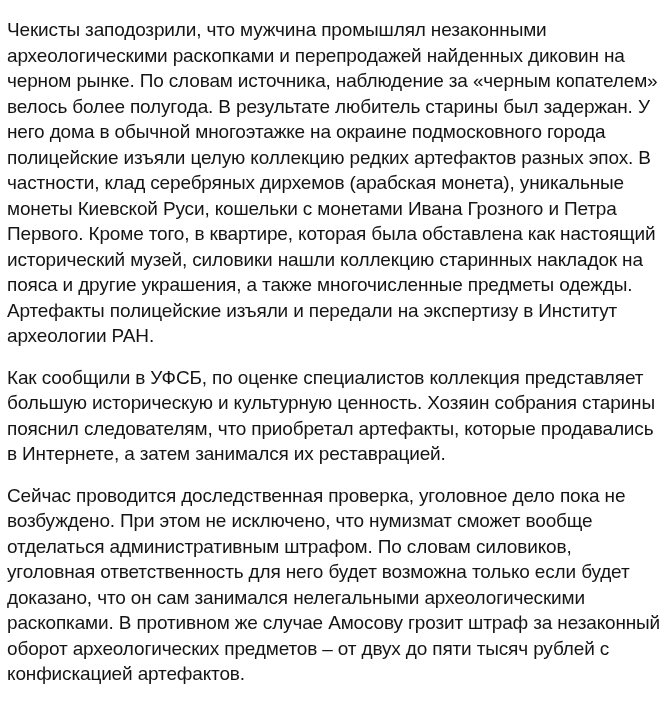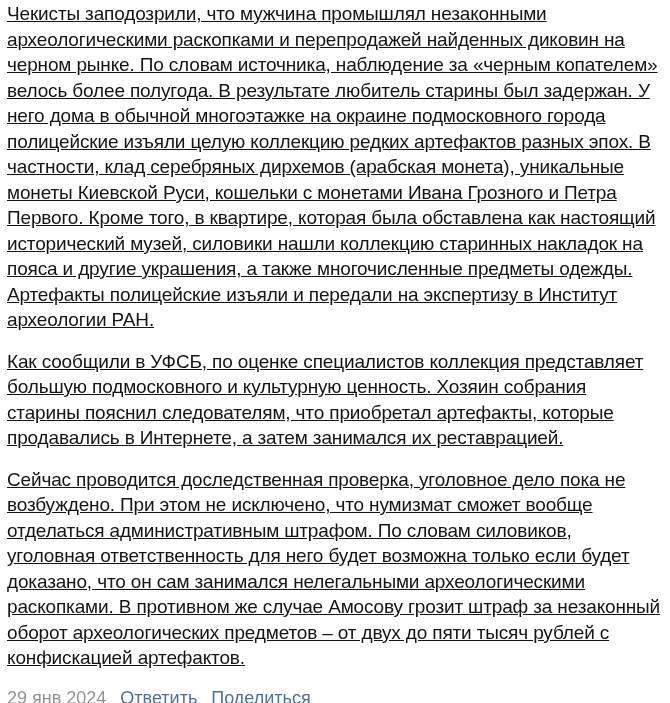--- a/index.html
+++ b/index.html
@@ -14,26 +14,25 @@
     background:var(--bg);
     font-family:"Liberation Sans", sans-serif;
     overflow:hidden;
   }
   .post{
     padding:1px 8px 0 7px;
     box-sizing:border-box;
     width:670px;
   }
   .post-text p{
-    margin:0 0 16px 0;
+    margin:16px 0 16px 0;
     font-size:19px;
     line-height:25.5px;
     color:var(--text);
     letter-spacing:-0.15px;
-    text-decoration:underline;
   }
   .post-footer{
     display:flex;
     align-items:baseline;
     gap:14px;
     margin-top:3px;
     font-size:18px;
     line-height:22px;
   }
   .post-date{
@@ -44,21 +43,21 @@
     text-decoration:none;
     cursor:pointer;
   }
 </style>
 </head>
 <body>
 
 <div class="post">
   <div class="post-text">
     <p>Чекисты заподозрили, что мужчина промышлял незаконными археологическими раскопками и перепродажей найденных диковин на черном рынке. По словам источника, наблюдение за «черным копателем» велось более полугода. В результате любитель старины был задержан. У него дома в обычной многоэтажке на окраине подмосковного города полицейские изъяли целую коллекцию редких артефактов разных эпох. В частности, клад серебряных дирхемов (арабская монета), уникальные монеты Киевской Руси, кошельки с монетами Ивана Грозного и Петра Первого. Кроме того, в квартире, которая была обставлена как настоящий исторический музей, силовики нашли коллекцию старинных накладок на пояса и другие украшения, а также многочисленные предметы одежды. Артефакты полицейские изъяли и передали на экспертизу в Институт археологии РАН.</p>
-    <p>Как сообщили в УФСБ, по оценке специалистов коллекция представляет большую подмосковного и культурную ценность. Хозяин собрания старины пояснил следователям, что приобретал артефакты, которые продавались в Интернете, а затем занимался их реставрацией.</p>
+    <p>Как сообщили в УФСБ, по оценке специалистов коллекция представляет большую историческую и культурную ценность. Хозяин собрания старины пояснил следователям, что приобретал артефакты, которые продавались в Интернете, а затем занимался их реставрацией.</p>
     <p>Сейчас проводится доследственная проверка, уголовное дело пока не возбуждено. При этом не исключено, что нумизмат сможет вообще отделаться административным штрафом. По словам силовиков, уголовная ответственность для него будет возможна только если будет доказано, что он сам занимался нелегальными археологическими раскопками. В противном же случае Амосову грозит штраф за незаконный оборот археологических предметов – от двух до пяти тысяч рублей с конфискацией артефактов.</p>
   </div>
 
   <div class="post-footer">
     <span class="post-date">29 янв 2024</span>
     <a class="footer-action">Ответить</a>
     <a class="footer-action">Поделиться</a>
   </div>
 </div>
 

